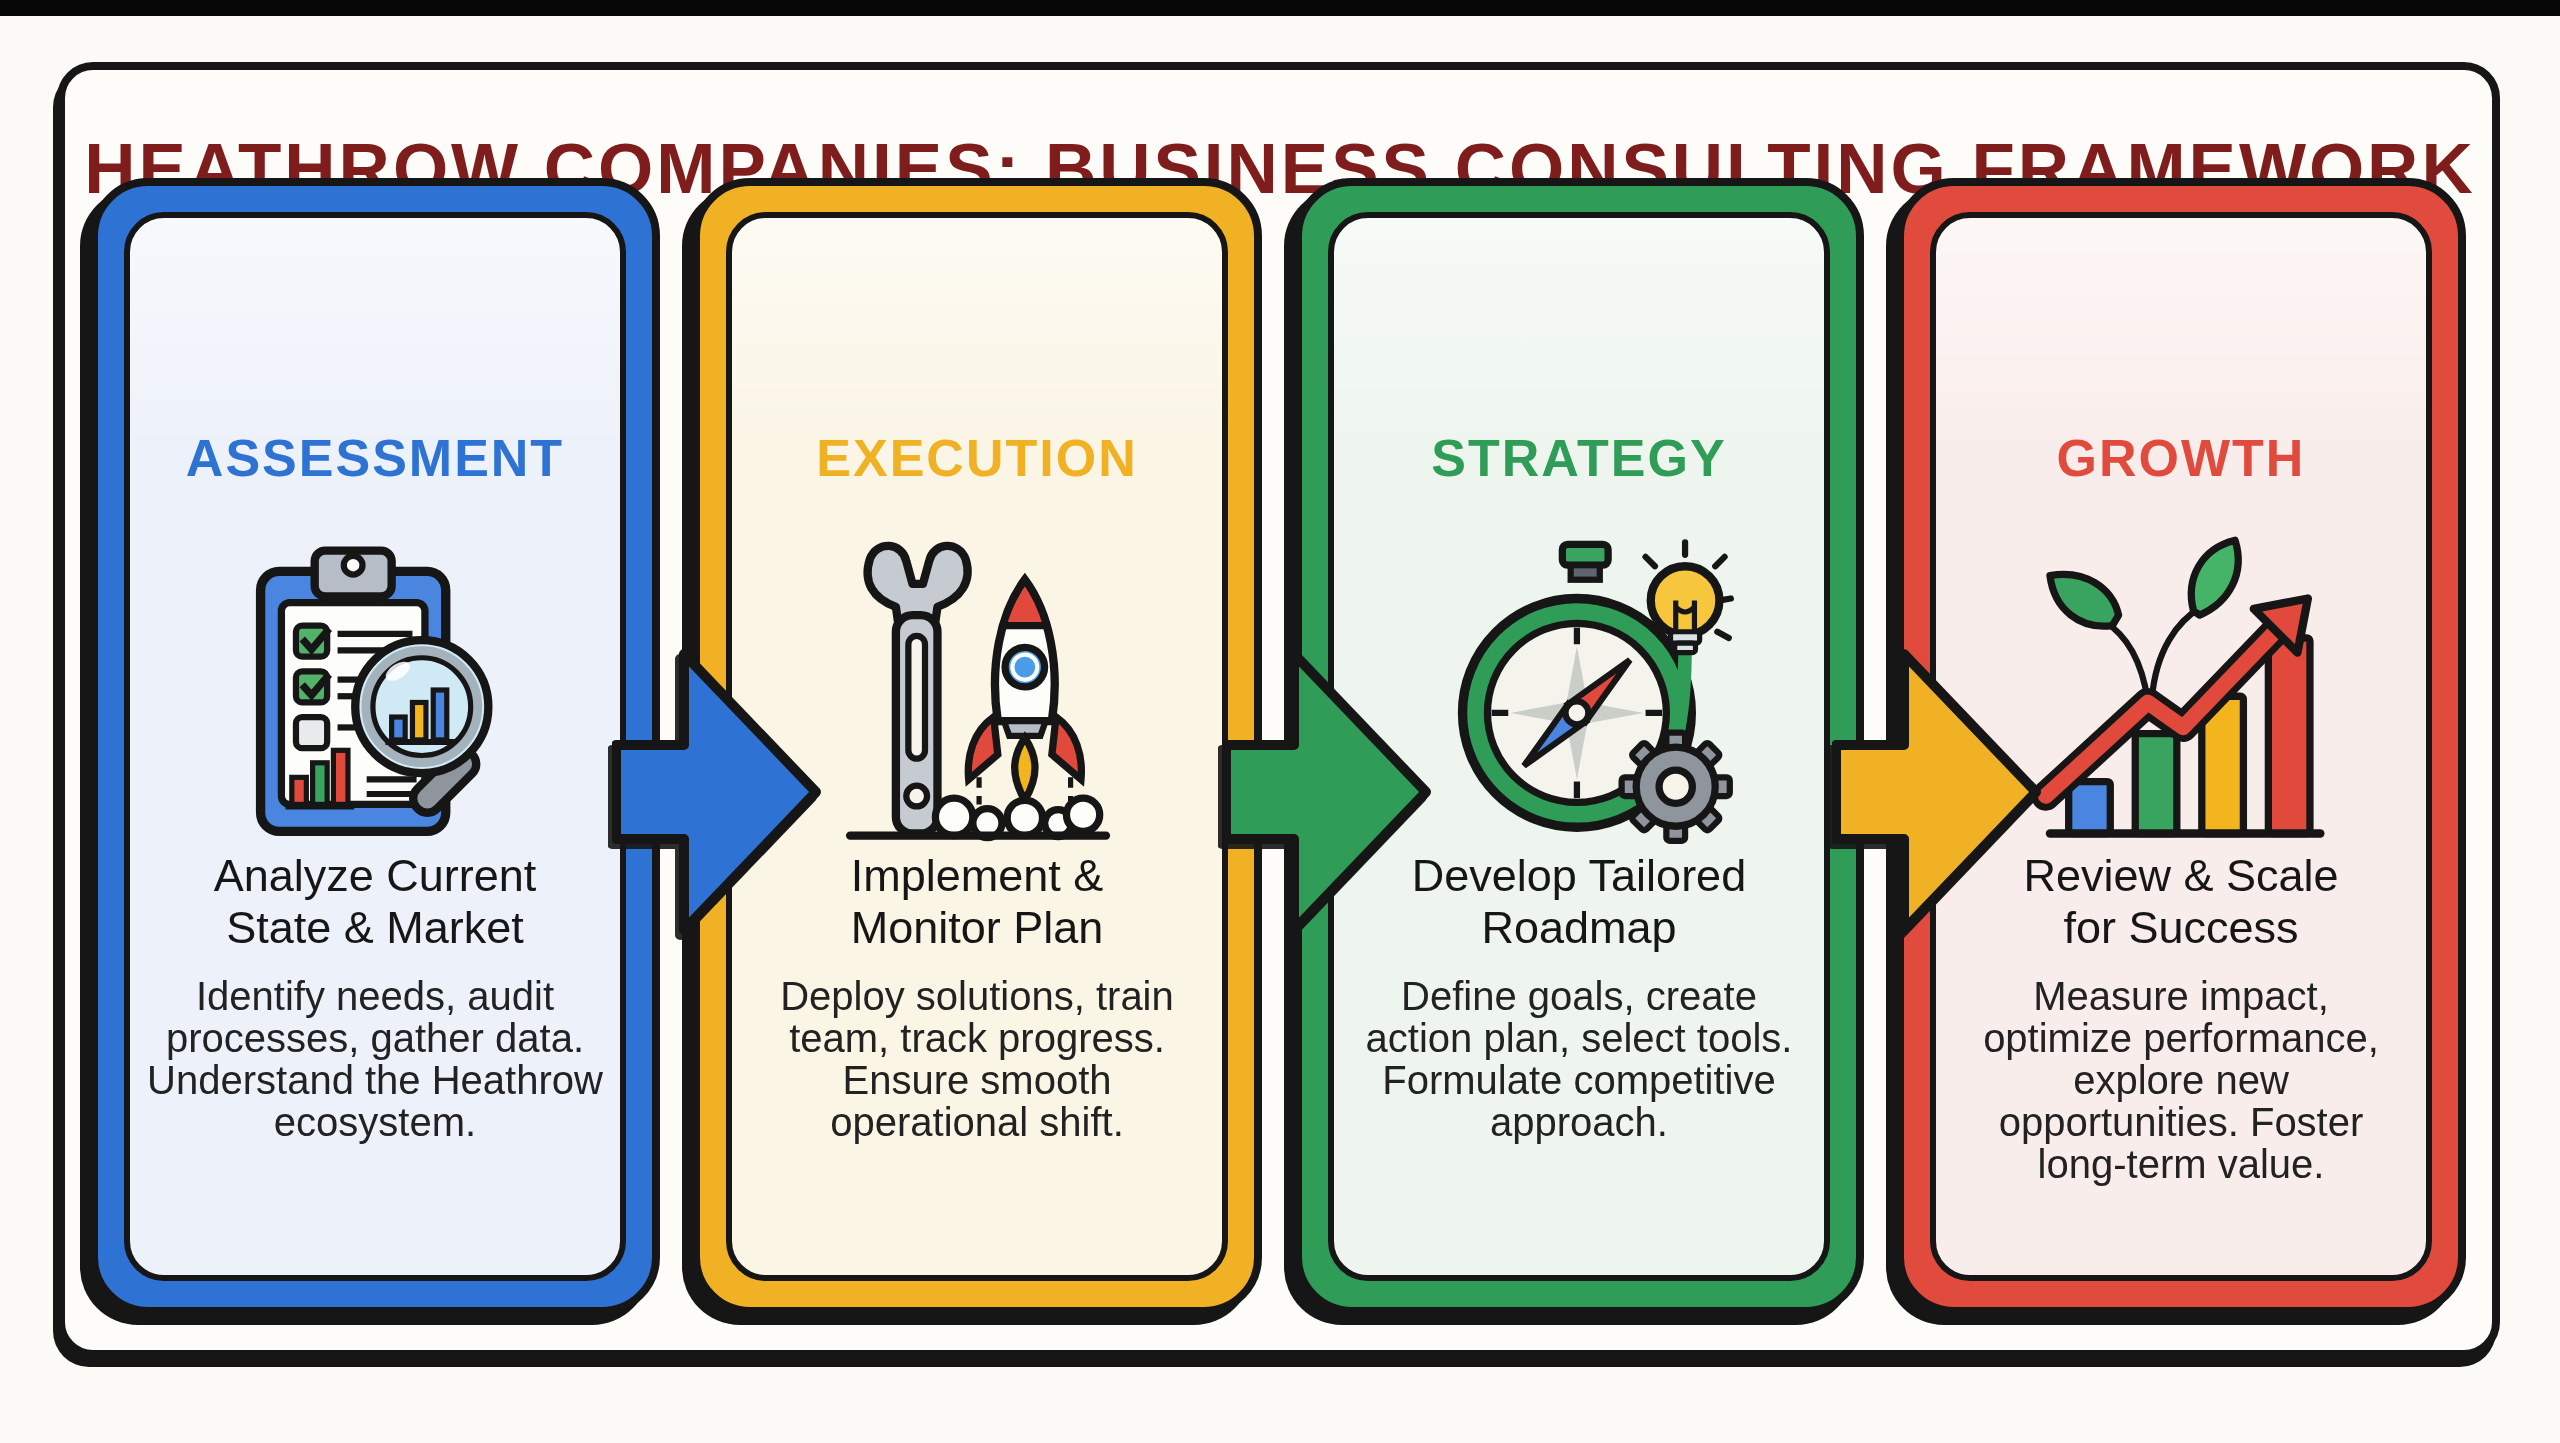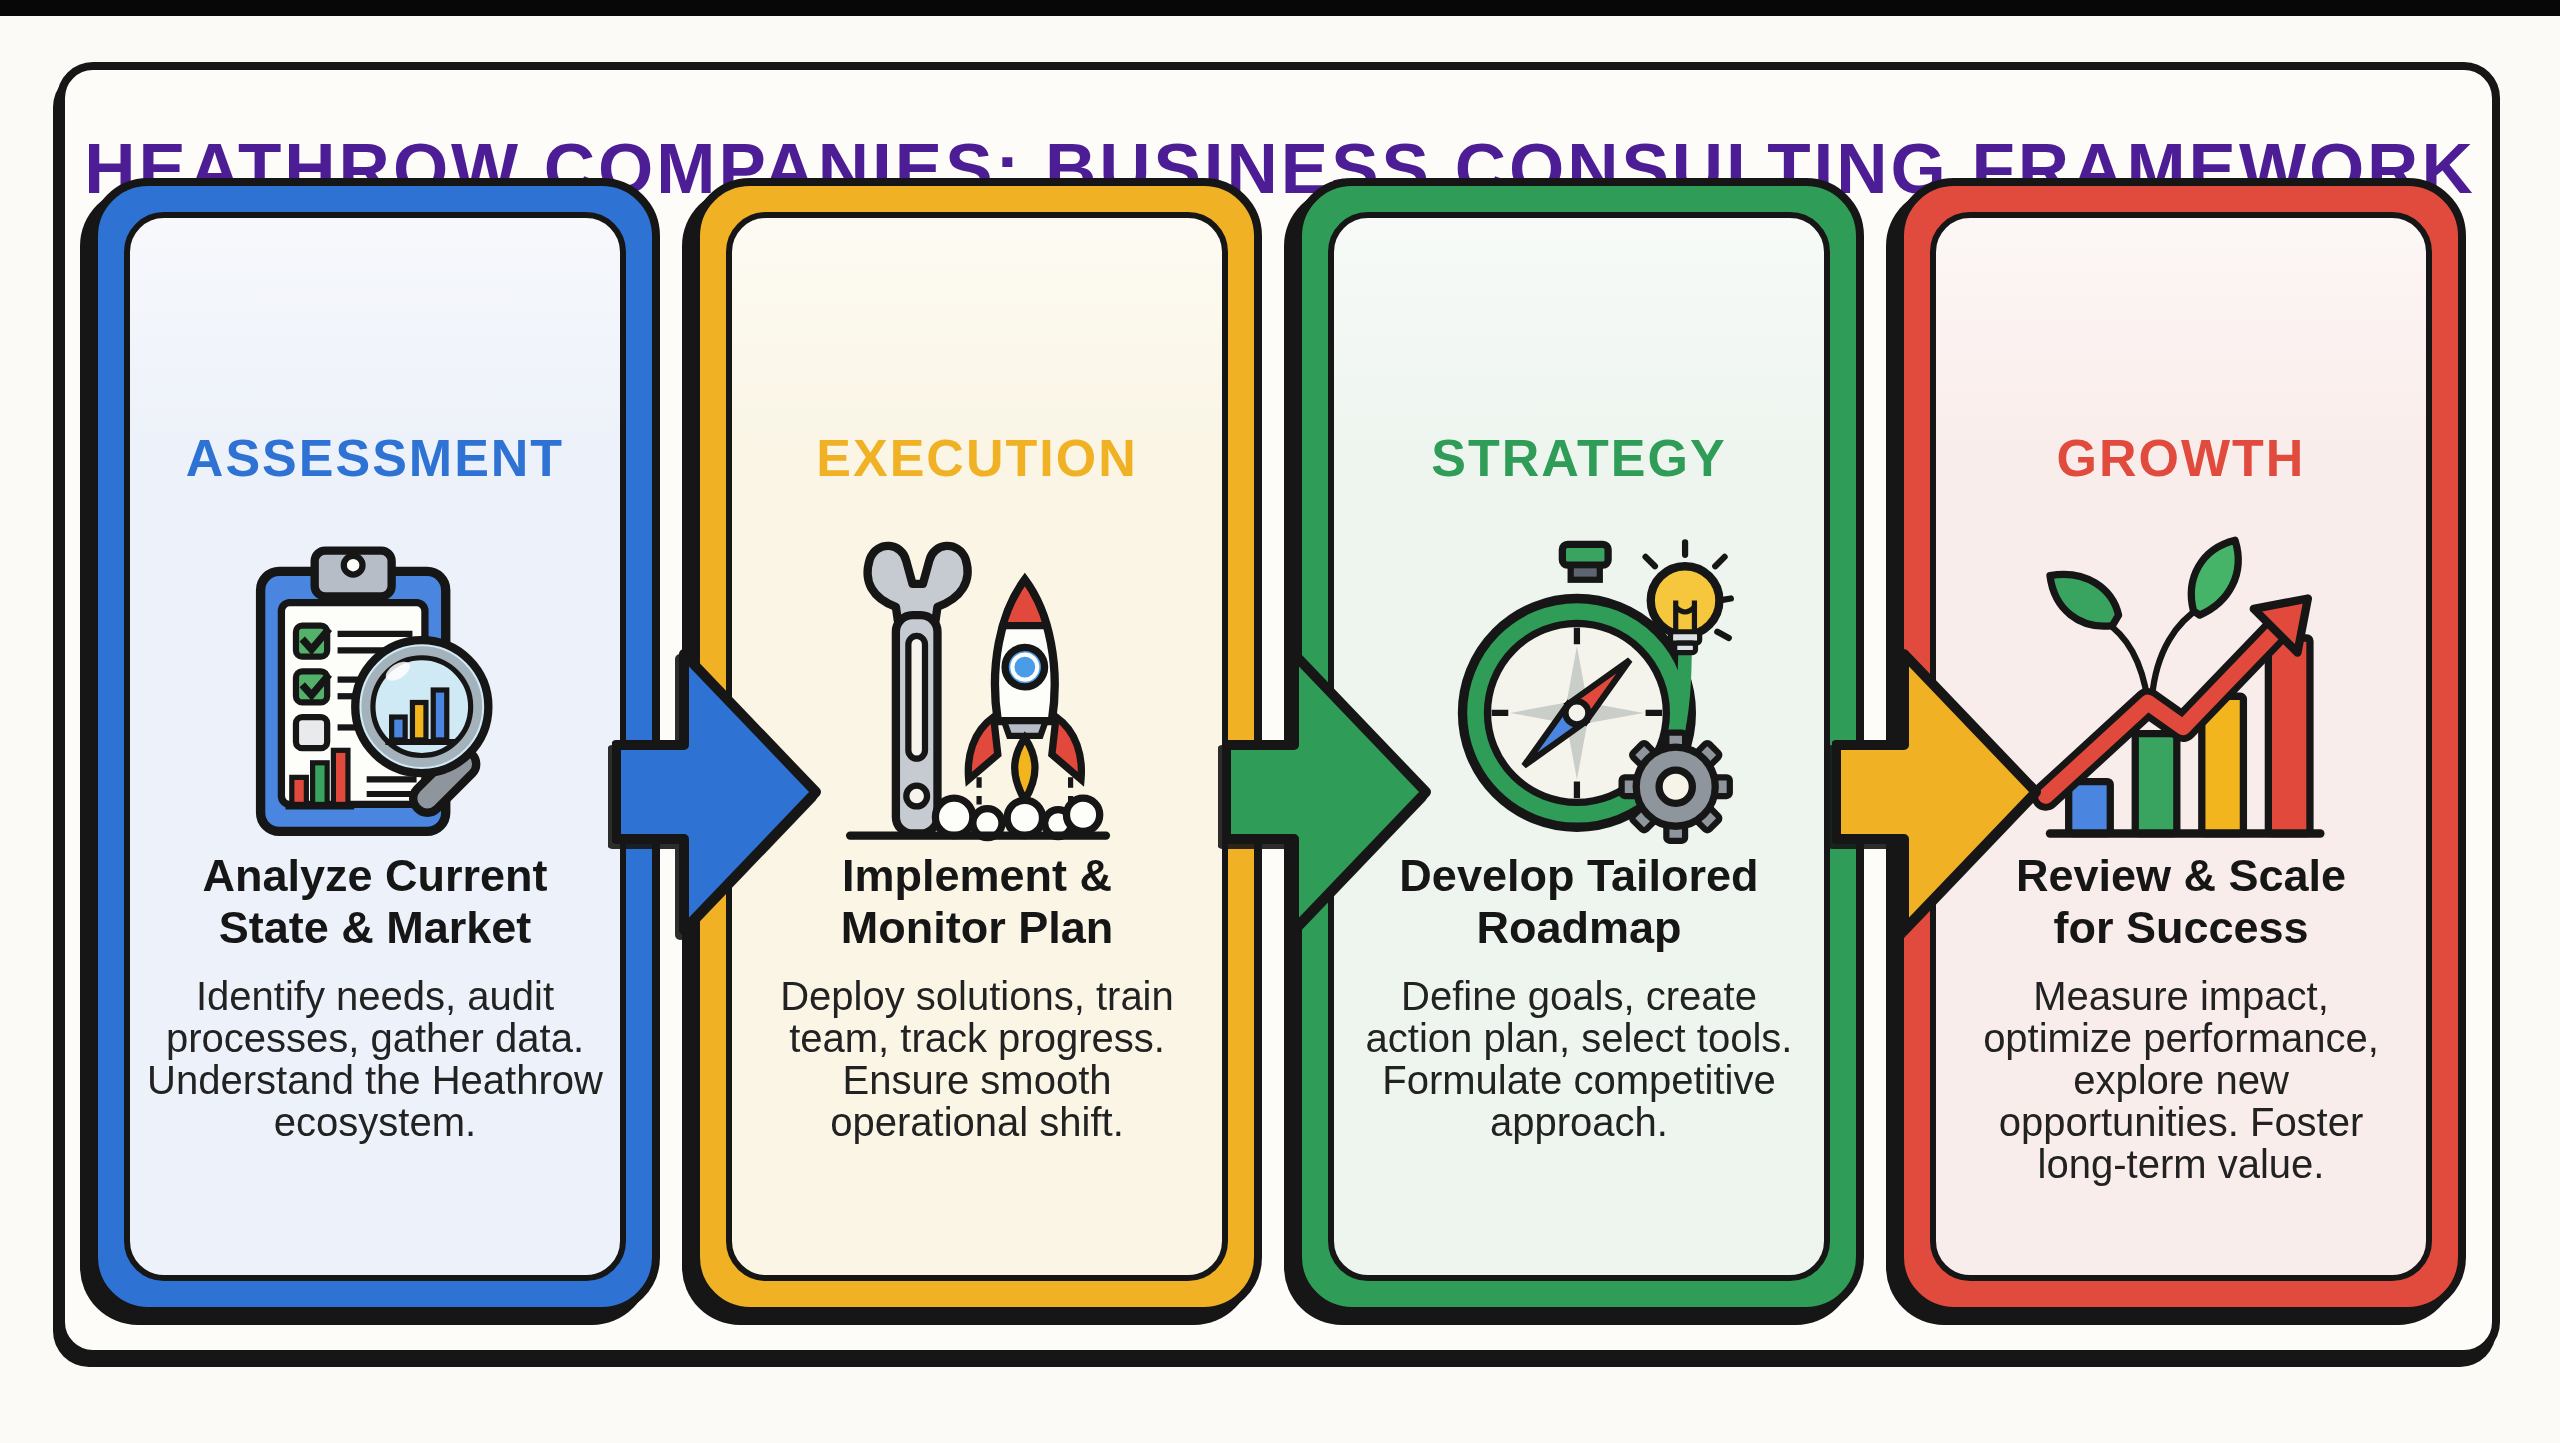--- a/index.html
+++ b/index.html
@@ -2,33 +2,33 @@
 <html><head>
 <meta charset="utf-8">
 <style>
   html,body{margin:0;padding:0;background:#fbfaf6;width:2560px;height:1443px;overflow:hidden;
     font-family:"Liberation Sans",sans-serif;}
   .page{position:relative;width:2560px;height:1443px;background:#fbfaf6;}
   .letterbox{position:absolute;top:0;left:0;width:2560px;height:16px;background:#070707;}
   .frame{position:absolute;left:57px;top:62px;width:2443px;height:1296px;box-sizing:border-box;
     background:#fdfcf8;border:8px solid #161616;border-radius:36px;box-shadow:-4px 9px 0 #161616;}
   .page-title{position:absolute;left:0;top:128px;width:100%;text-align:center;font-size:71px;
-    font-weight:bold;letter-spacing:3px;color:#4c1d95;white-space:nowrap;}
+    font-weight:bold;letter-spacing:3px;color:#7f1d1d;white-space:nowrap;}
   .stages-row{position:absolute;left:90px;top:178px;width:2376px;height:1137px;display:flex;gap:32px;z-index:2;}
   .stage-card{position:relative;flex:1;box-sizing:border-box;border:8px solid #161616;border-radius:58px;
     background:var(--accent);box-shadow:-10px 10px 0 #161616;}
   .stage-inner{position:absolute;left:26px;top:26px;right:26px;bottom:26px;box-sizing:border-box;
     border:6px solid #161616;border-radius:40px;
     background:linear-gradient(180deg,rgba(255,255,255,.55) 0%,rgba(255,255,255,0) 22%),var(--tint);}
   .stage-label{position:absolute;left:0;top:242px;width:100%;text-align:center;font-size:52px;
     font-weight:bold;letter-spacing:2px;color:var(--accent);}
   .stage-icon{position:absolute;left:50%;top:348px;transform:translateX(-50%);width:340px;height:312px;}
   .stage-icon svg{width:100%;height:100%;}
   .stage-heading{position:absolute;left:24px;right:24px;top:664px;text-align:center;font-size:45px;
-    font-weight:bold;line-height:52px;color:#161616;white-space:pre-line;}
+    font-weight:normal;line-height:52px;color:#161616;white-space:pre-line;}
   .stage-body{position:absolute;left:30px;right:30px;top:789px;text-align:center;font-size:40px;
     line-height:42px;color:#222;white-space:pre-line;}
   .flow-arrow{position:absolute;top:642px;width:210px;height:300px;z-index:5;
     filter:drop-shadow(-4px 5px 0 rgba(22,22,22,.9));}
   .flow-arrow.a1{left:612px;} .flow-arrow.a2{left:1222px;} .flow-arrow.a3{left:1832px;}
 </style>
 </head>
 <body>
 
 <div class="page">

